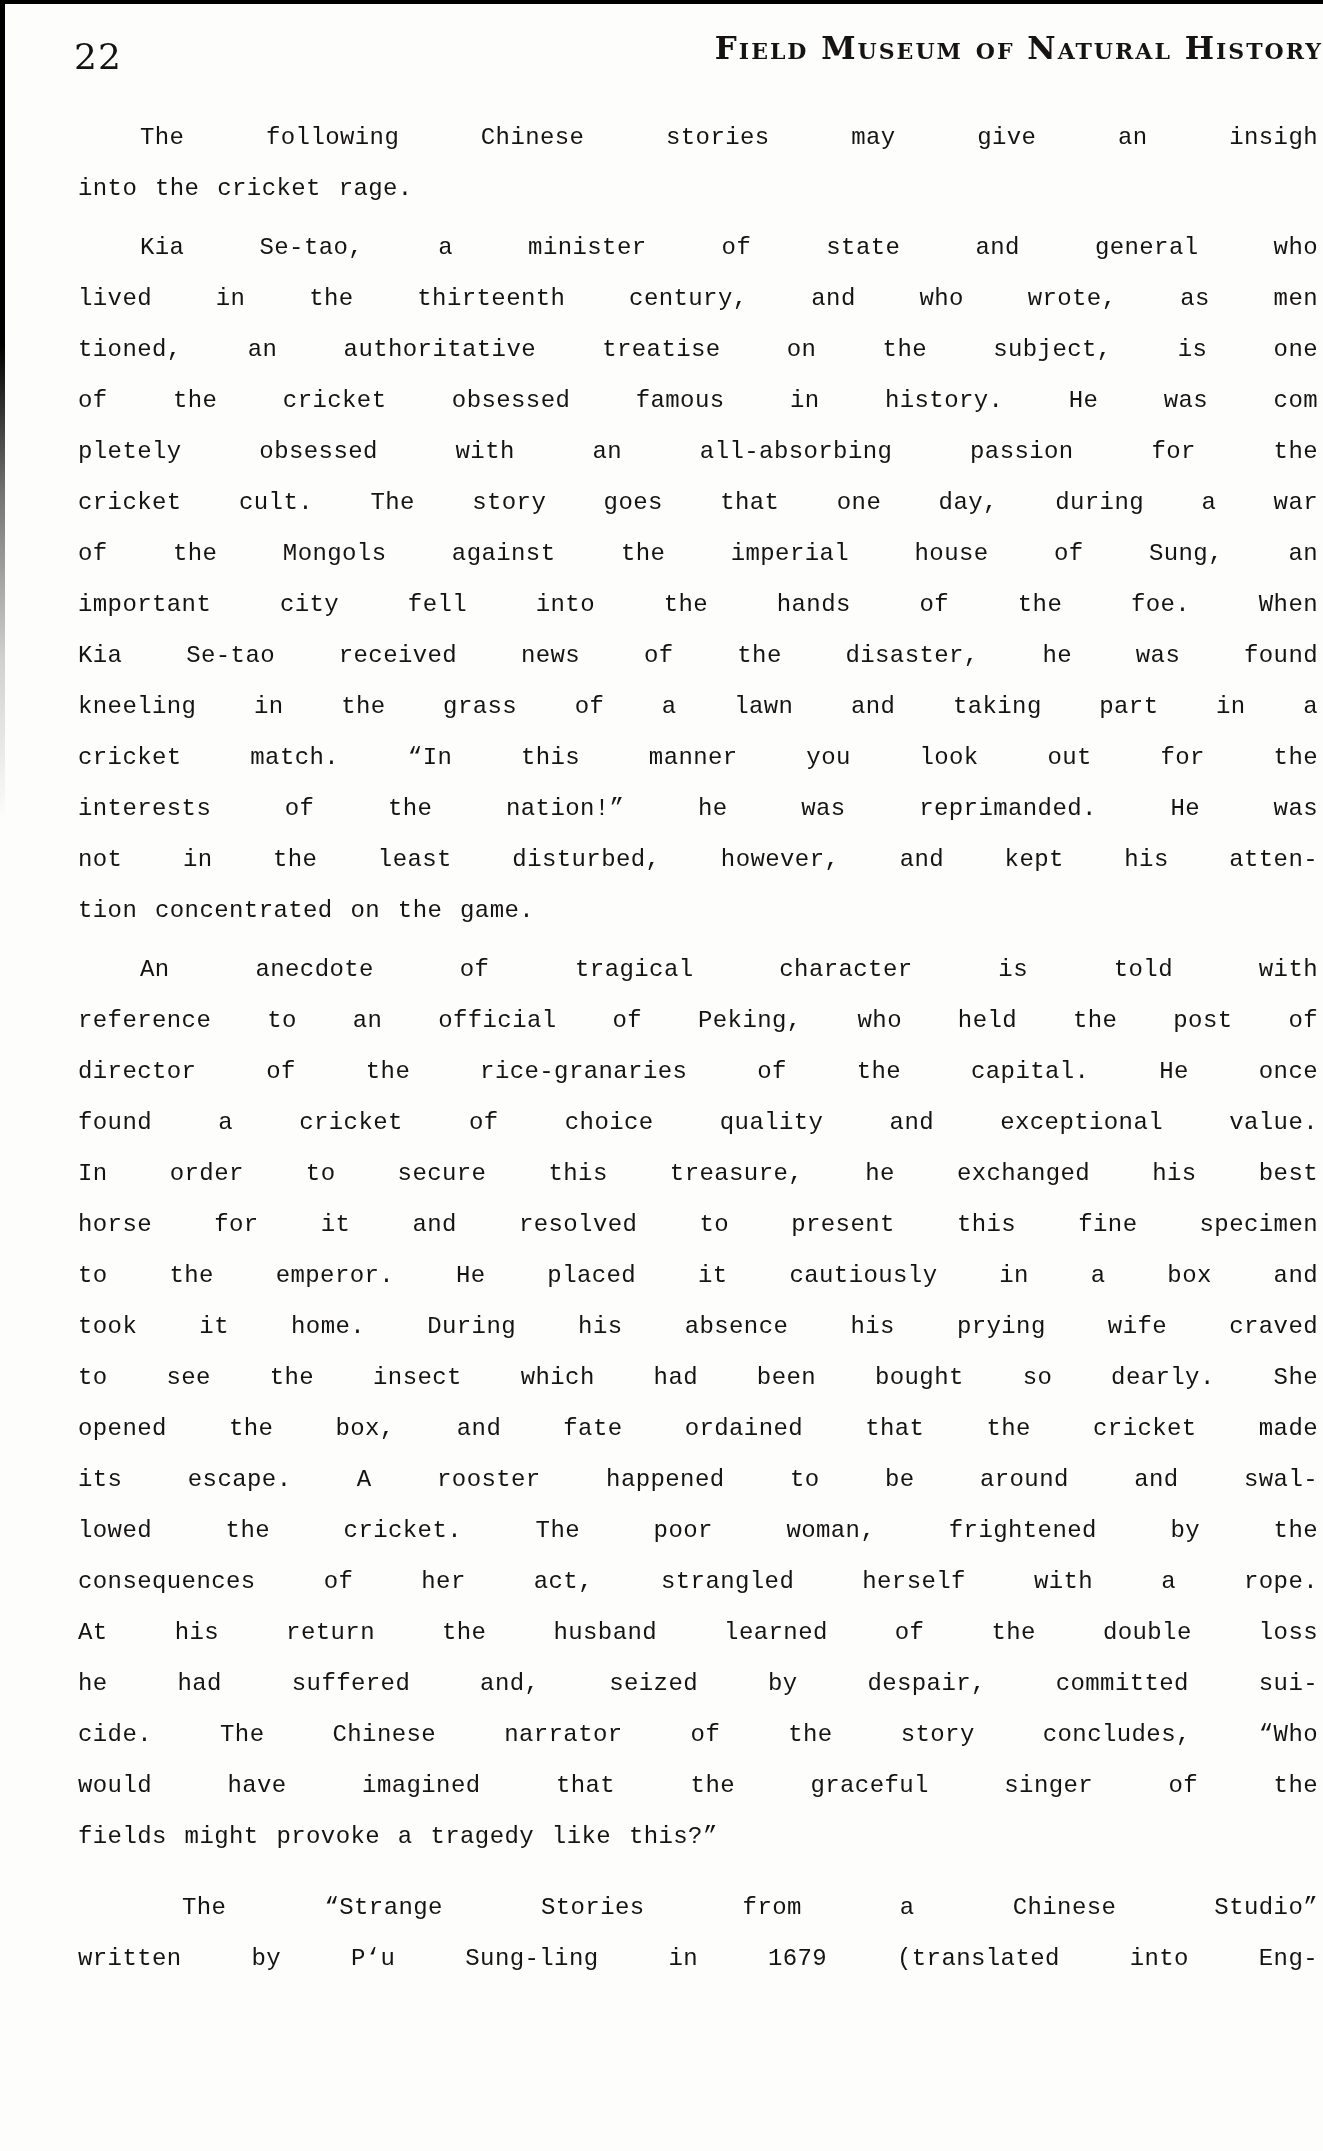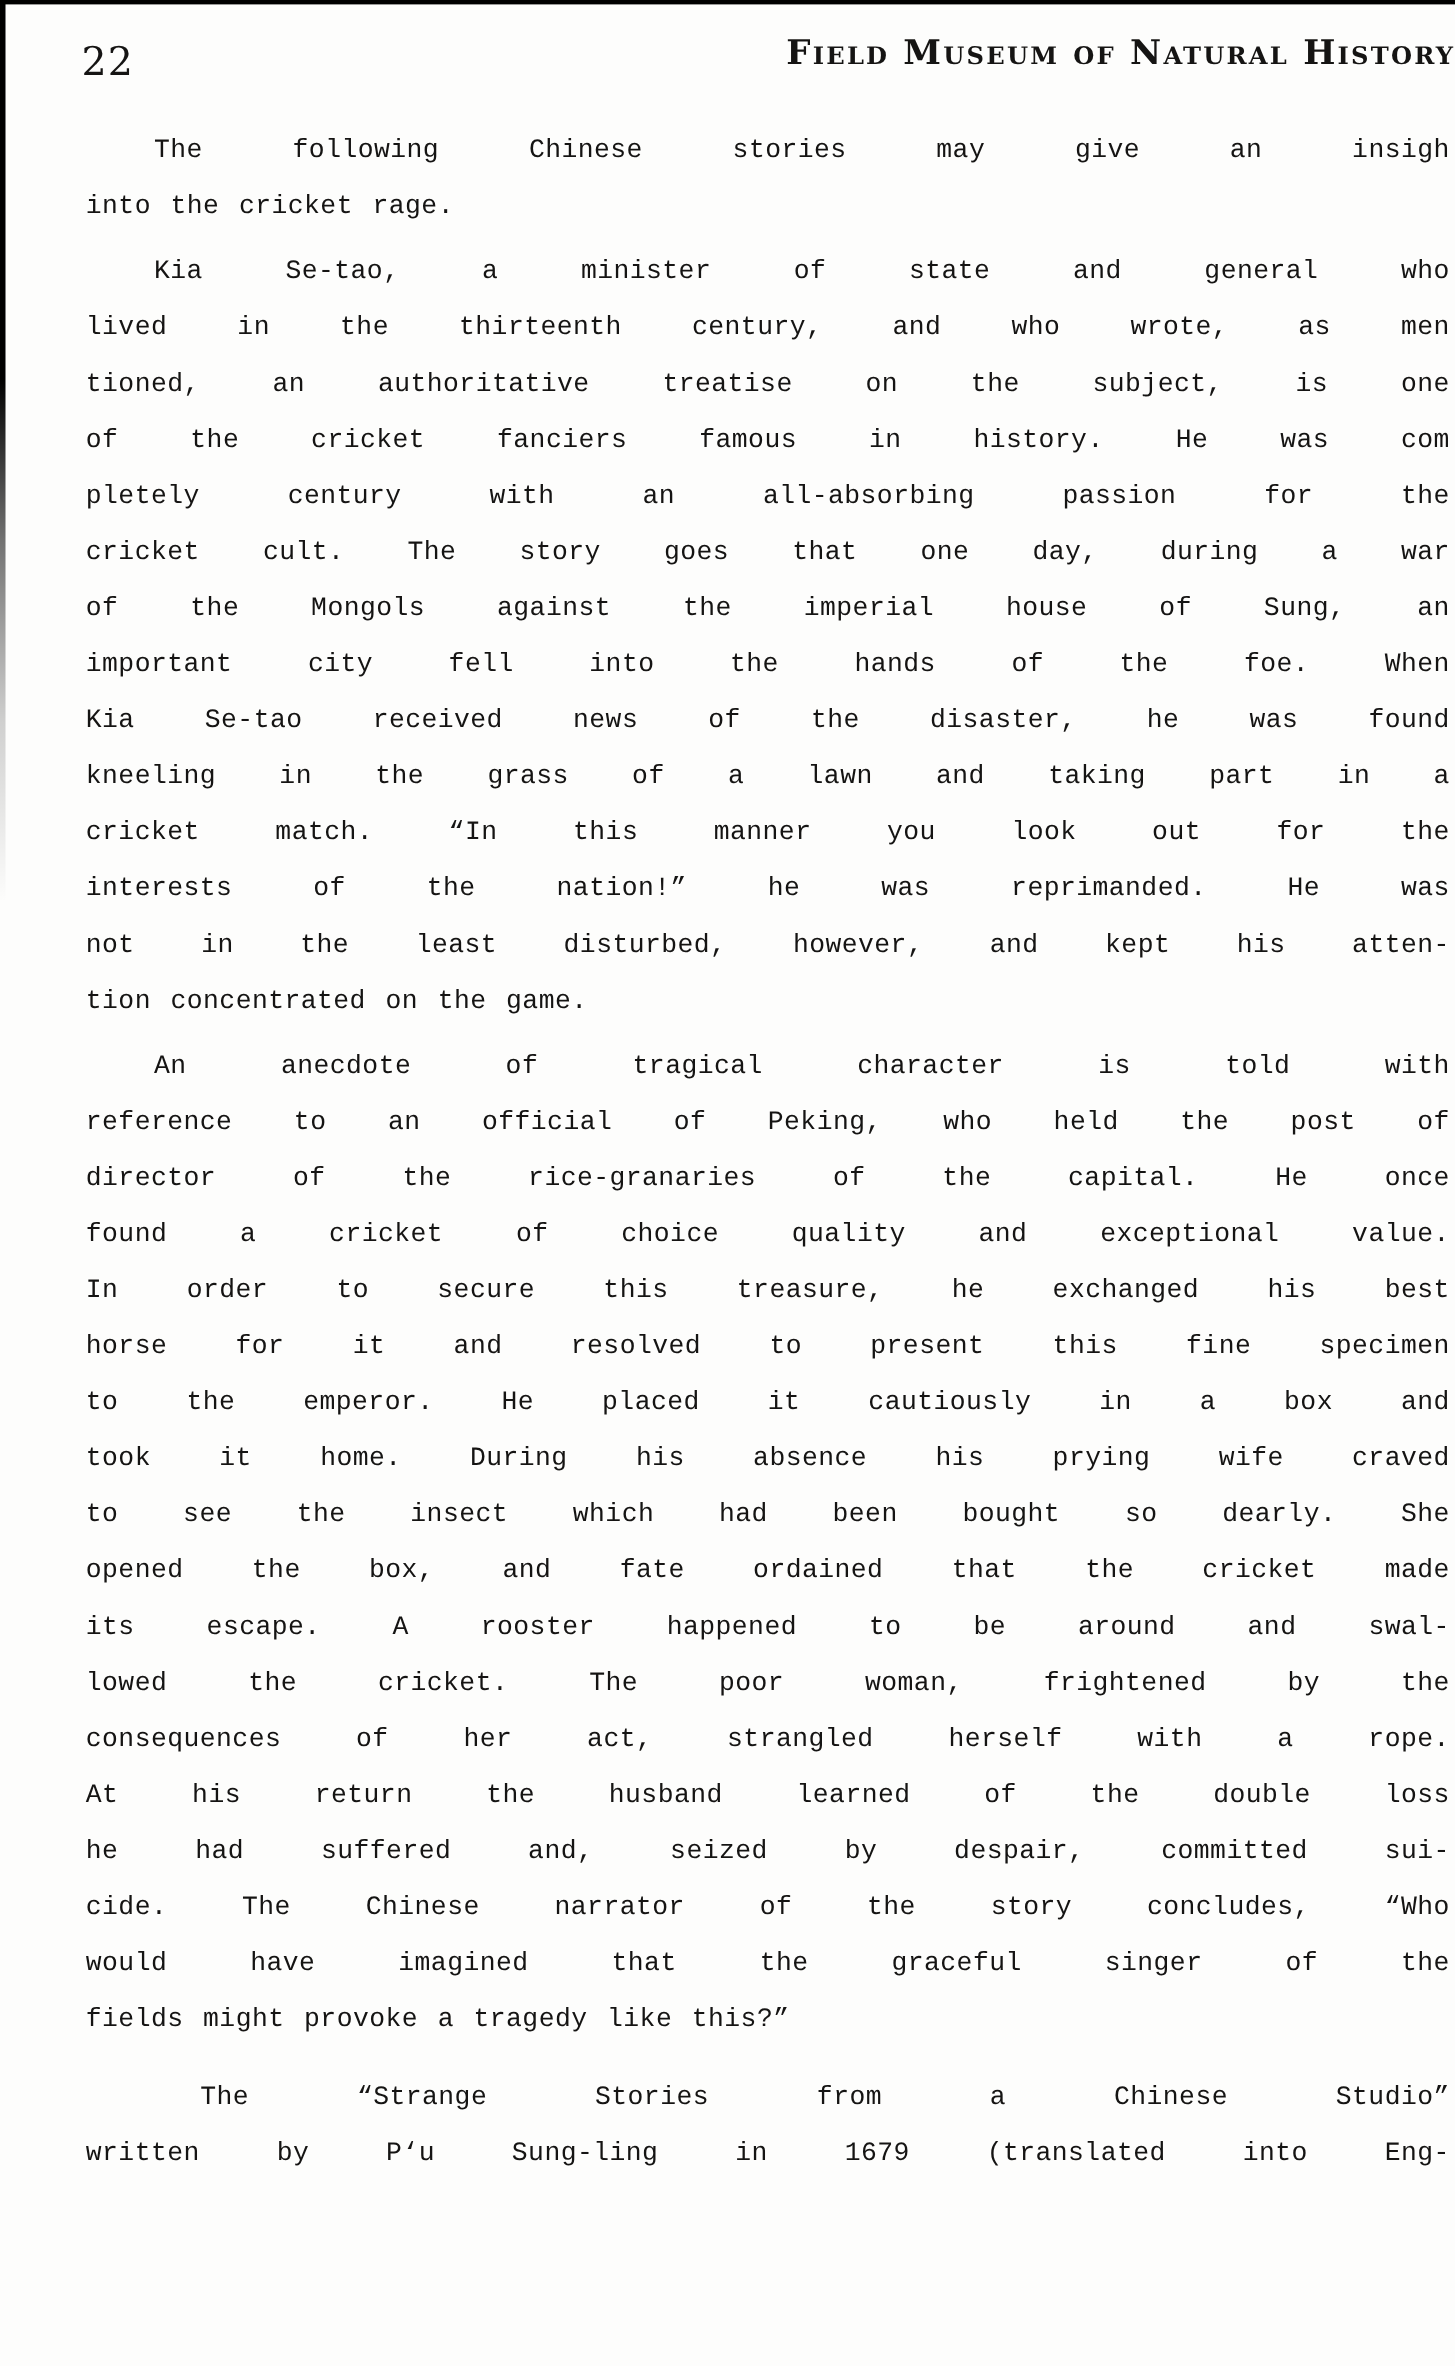--- a/index.html
+++ b/index.html
@@ -87,22 +87,22 @@
 
 <div class="text-block">
     <div class="paragraph">
       <div class="line indent">The following Chinese stories may give an insigh</div>
       <div class="line short">into the cricket rage.</div>
     </div>
     <div class="paragraph">
       <div class="line indent">Kia Se-tao, a minister of state and general who</div>
       <div class="line">lived in the thirteenth century, and who wrote, as men</div>
       <div class="line">tioned, an authoritative treatise on the subject, is one</div>
-      <div class="line">of the cricket fanciers famous in history.  He was com</div>
-      <div class="line">pletely century with an all-absorbing passion for the</div>
+      <div class="line">of the cricket obsessed famous in history.  He was com</div>
+      <div class="line">pletely obsessed with an all-absorbing passion for the</div>
       <div class="line">cricket cult.  The story goes that one day, during a war</div>
       <div class="line">of the Mongols against the imperial house of Sung, an</div>
       <div class="line">important city fell into the hands of the foe.  When</div>
       <div class="line">Kia Se-tao received news of the disaster, he was found</div>
       <div class="line">kneeling in the grass of a lawn and taking part in a</div>
       <div class="line">cricket match.  “In this manner you look out for the</div>
       <div class="line">interests of the nation!” he was reprimanded.  He was</div>
       <div class="line">not in the least disturbed, however, and kept his atten-</div>
       <div class="line short">tion concentrated on the game.</div>
     </div>

